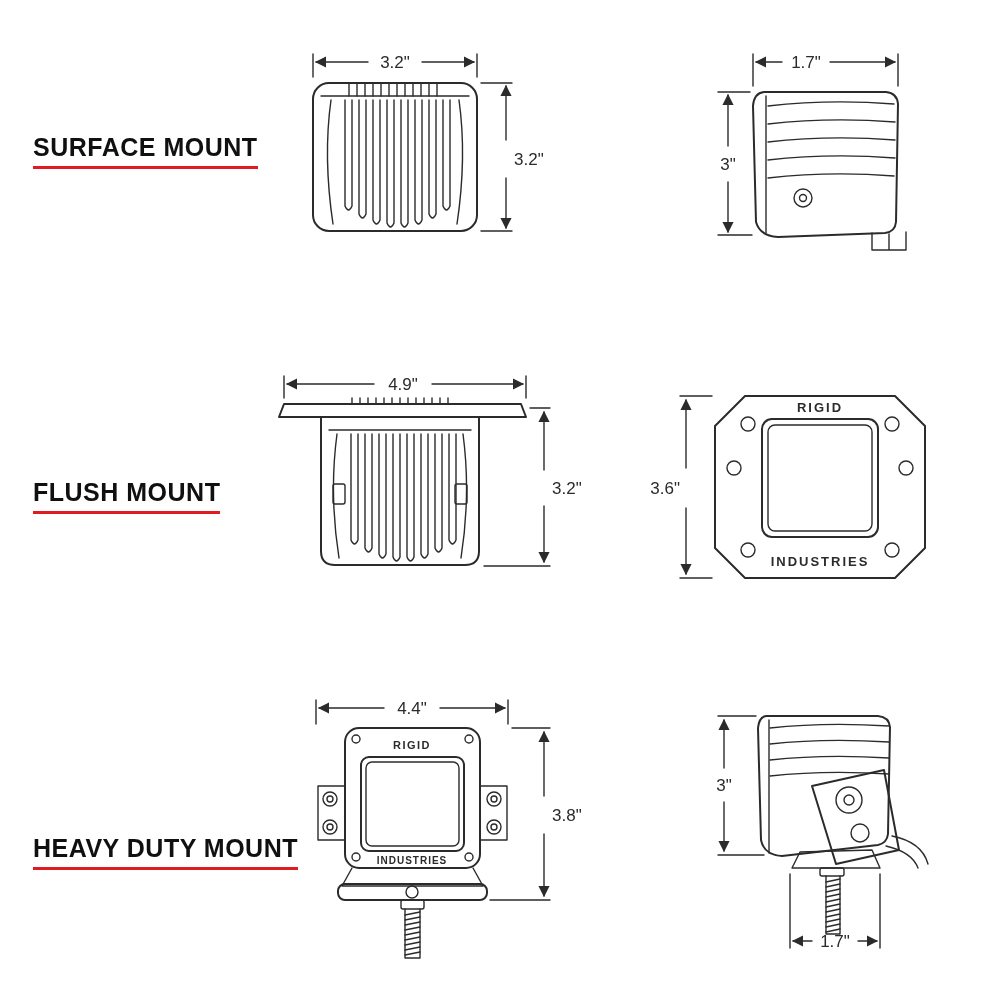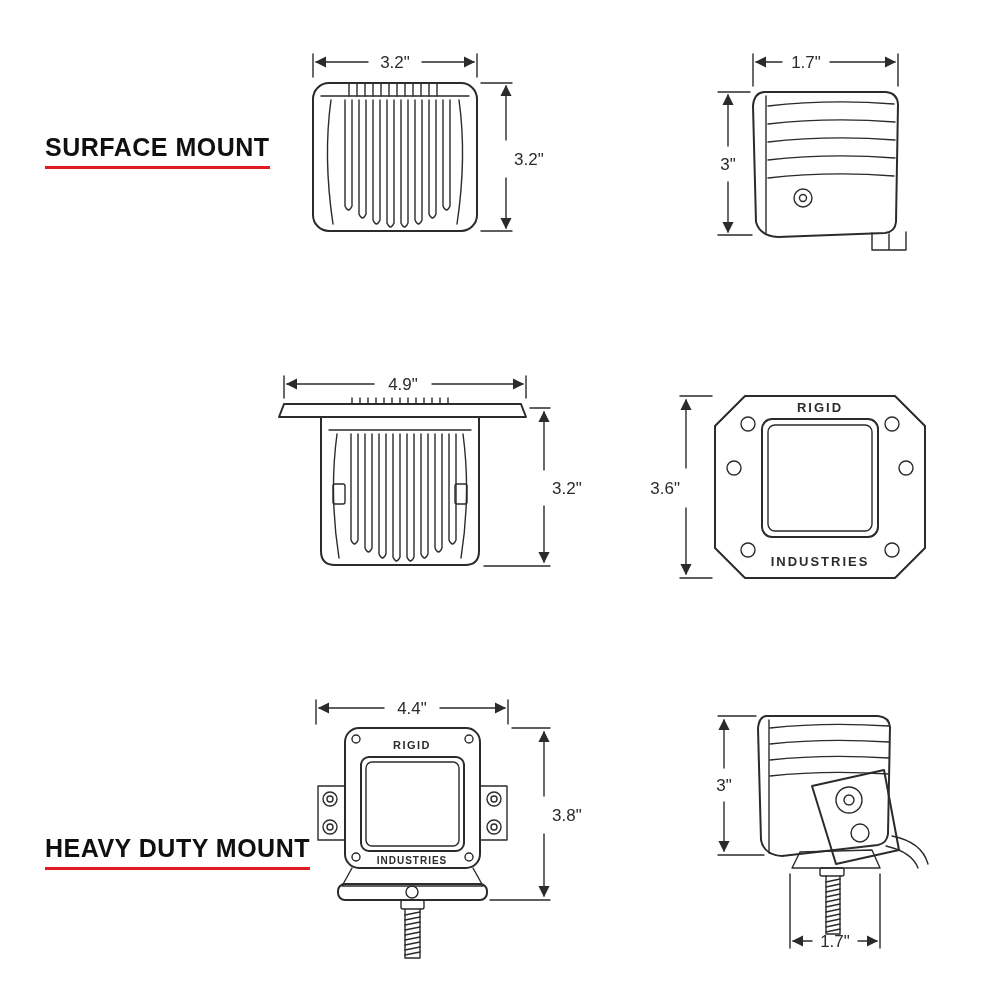--- a/index.html
+++ b/index.html
@@ -23,40 +23,40 @@
     position:absolute;
     left:33px;
     display:inline-block;
     font-size:25px;
     font-weight:bold;
     color:#101010;
     letter-spacing:0.5px;
     padding-bottom:4px;
     border-bottom:3px solid var(--accent-color);
     white-space:nowrap;
-    margin-left:12px;
   }
   .heading-surface{top:133px;}
   .heading-flush{top:478px;}
   .heading-heavy{top:834px;}
   svg{position:absolute;left:0;top:0;}
   .ln{fill:none;stroke:var(--line-color);stroke-width:2;stroke-linecap:round;stroke-linejoin:round;}
   .ln-thin{fill:none;stroke:var(--line-color);stroke-width:1.4;stroke-linecap:round;stroke-linejoin:round;}
   .dim{font-family:"Liberation Sans",sans-serif;font-size:17px;fill:var(--line-color);}
   .brand-md{font-family:"Liberation Sans",sans-serif;font-size:13px;font-weight:bold;letter-spacing:2px;fill:var(--line-color);}
   .brand-sm{font-family:"Liberation Sans",sans-serif;font-size:11px;font-weight:bold;letter-spacing:1.5px;fill:var(--line-color);}
   .brand-xs{font-family:"Liberation Sans",sans-serif;font-size:10px;font-weight:bold;letter-spacing:1px;fill:var(--line-color);}
   .arrowhead{fill:var(--line-color);}
 </style>
 </head>
 <body style="background: rgb(255, 255, 255);">
 
 <div class="canvas">
 
   <div class="section-heading heading-surface">SURFACE MOUNT</div>
+  <div class="section-heading heading-flush">FLUSH MOUNT</div>
   <div class="section-heading heading-heavy">HEAVY DUTY MOUNT</div>
 
   <svg width="1000" height="1000" viewBox="0 0 1000 1000">
     <defs>
       <marker id="arrow" viewBox="0 0 10 10" refX="9" refY="5" markerWidth="8" markerHeight="8" orient="auto">
         <path class="arrowhead" d="M0,0 L10,5 L0,10 z"></path>
       </marker>
     </defs>
 
     <g>

